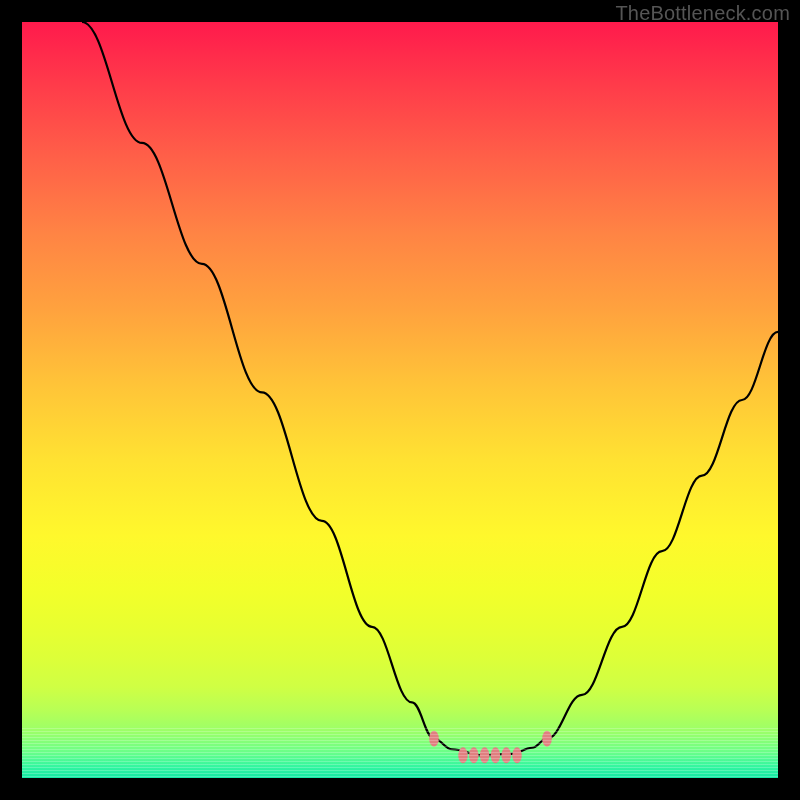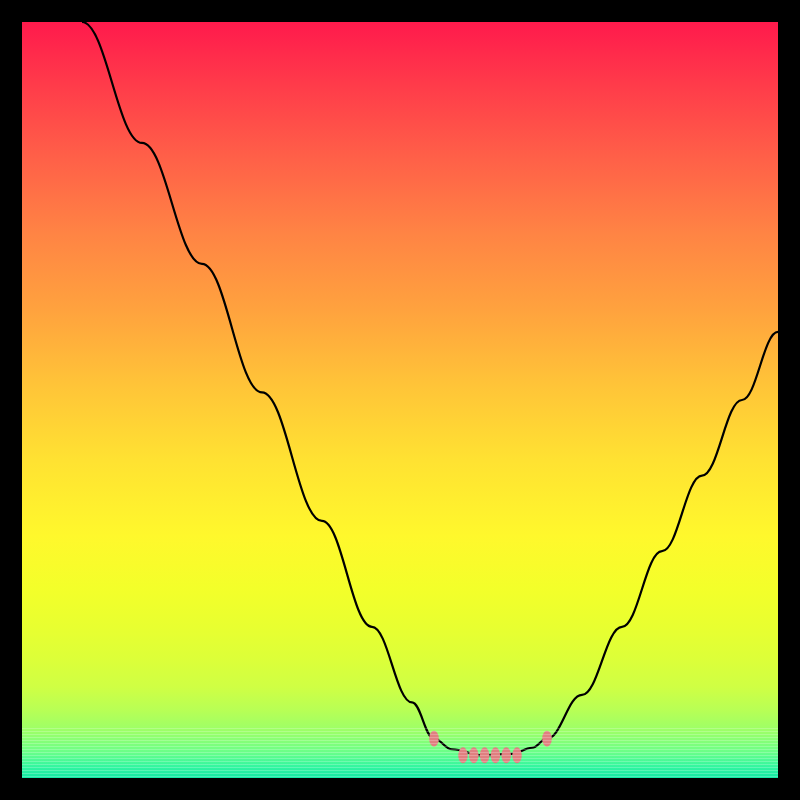--- a/index.html
+++ b/index.html
@@ -90,13 +90,14 @@
           <ellipse cx="441" cy="733.3199999999999" rx="4.8" ry="8" fill="#e08080"></ellipse>
           <ellipse cx="451.8" cy="733.3199999999999" rx="4.8" ry="8" fill="#e08080"></ellipse>
           <ellipse cx="462.6" cy="733.3199999999999" rx="4.8" ry="8" fill="#e08080"></ellipse>
           <ellipse cx="473.4" cy="733.3199999999999" rx="4.8" ry="8" fill="#e08080"></ellipse>
           <ellipse cx="484.2" cy="733.3199999999999" rx="4.8" ry="8" fill="#e08080"></ellipse>
           <ellipse cx="495" cy="733.3199999999999" rx="4.8" ry="8" fill="#e08080"></ellipse>
           <ellipse cx="525" cy="716.688" rx="4.8" ry="8" fill="#e08080"></ellipse>
         </g>
     </svg>
   </div>
+  <div class="watermark">TheBottleneck.com</div>
 </div>
 
 </body></html>

